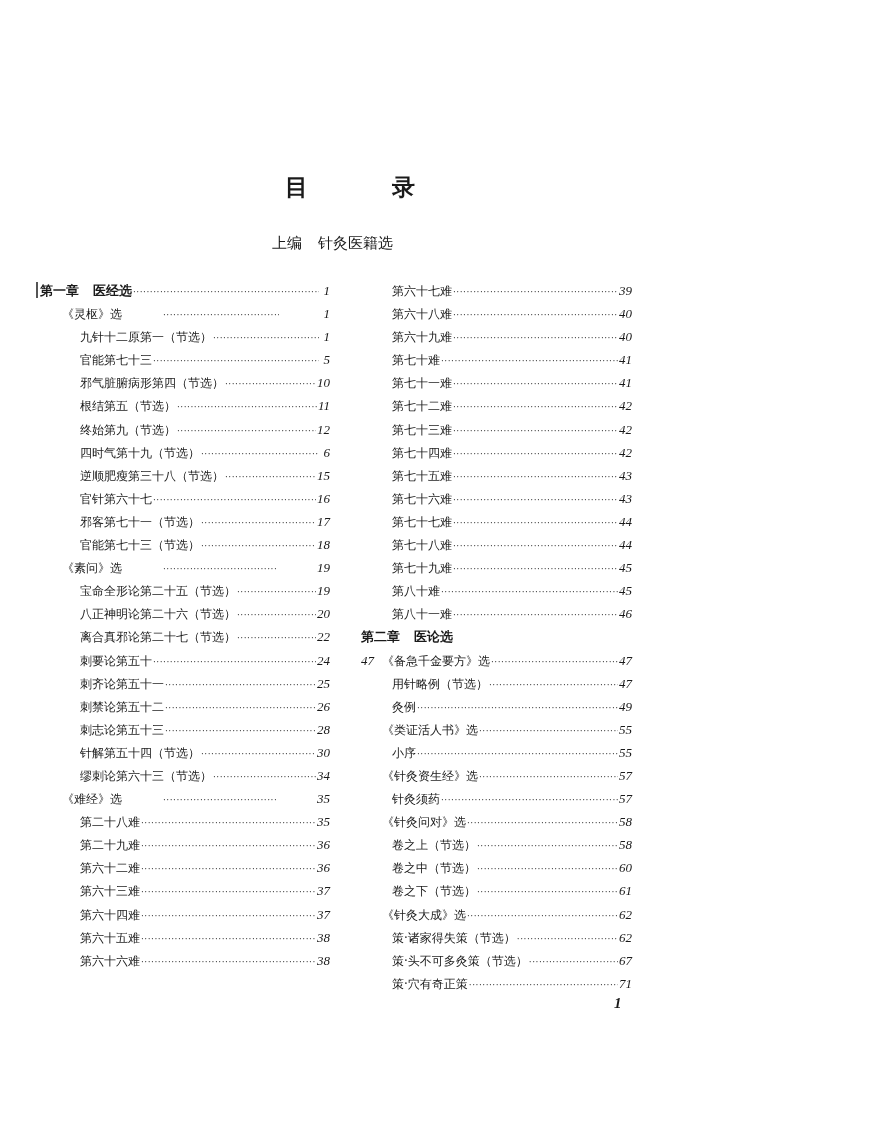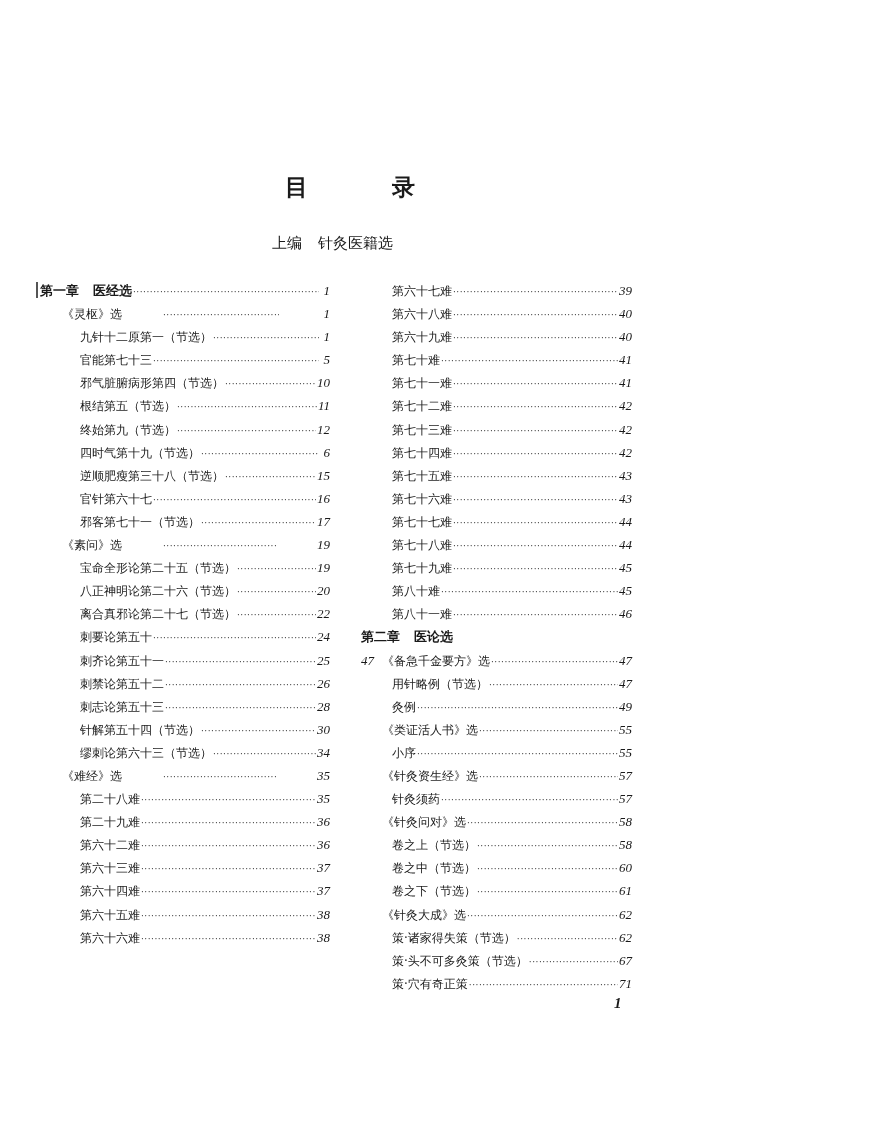--- a/index.html
+++ b/index.html
@@ -114,20 +114,25 @@
     <div class="row lvl2">
       <span class="label"><span>官针第六十七</span></span>
       <span class="dots"></span>
       <span class="page">16</span>
     </div>
     <div class="row lvl2">
       <span class="label"><span>邪客第七十一（节选）</span></span>
       <span class="dots"></span>
       <span class="page">17</span>
     </div>
+    <div class="row lvl2">
+      <span class="label"><span>官能第七十三（节选）</span></span>
+      <span class="dots"></span>
+      <span class="page">18</span>
+    </div>
     <div class="row lvl1">
       <span class="label"><span>《素问》选</span></span>
       <span class="dots"></span>
       <span class="page">19</span>
     </div>
     <div class="row lvl2">
       <span class="label"><span>宝命全形论第二十五（节选）</span></span>
       <span class="dots"></span>
       <span class="page">19</span>
     </div>

